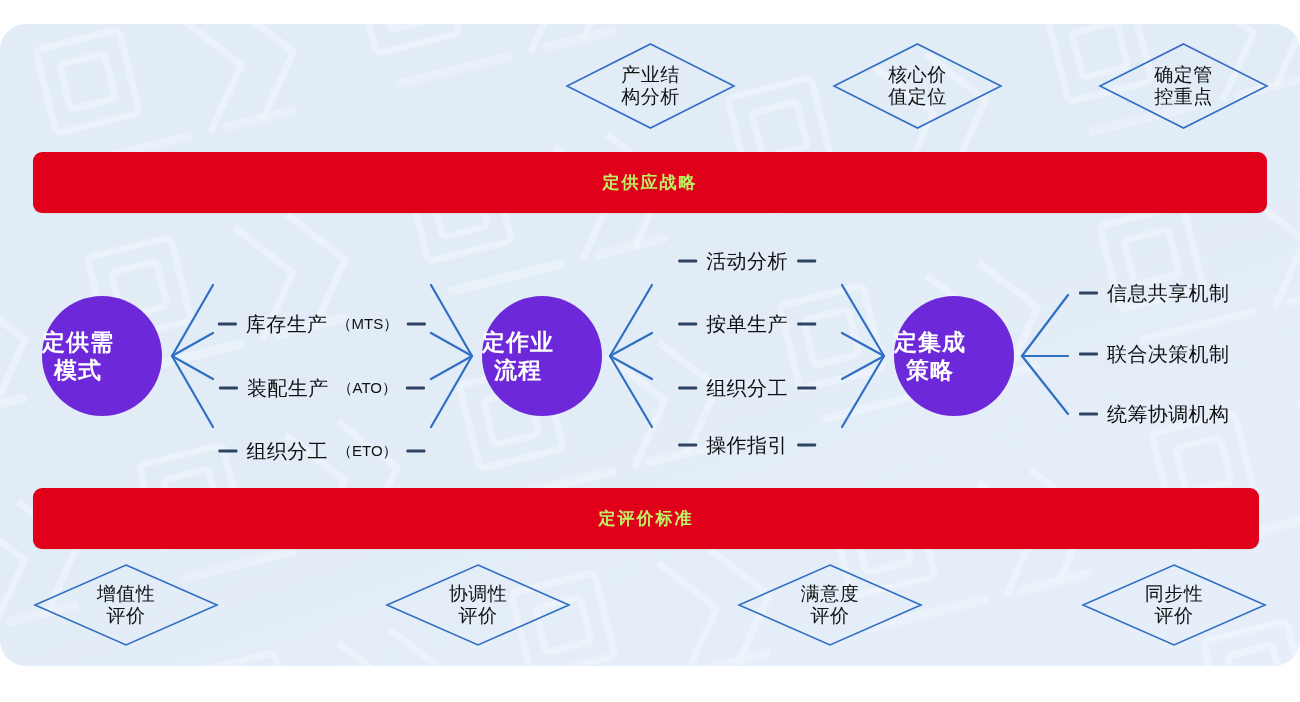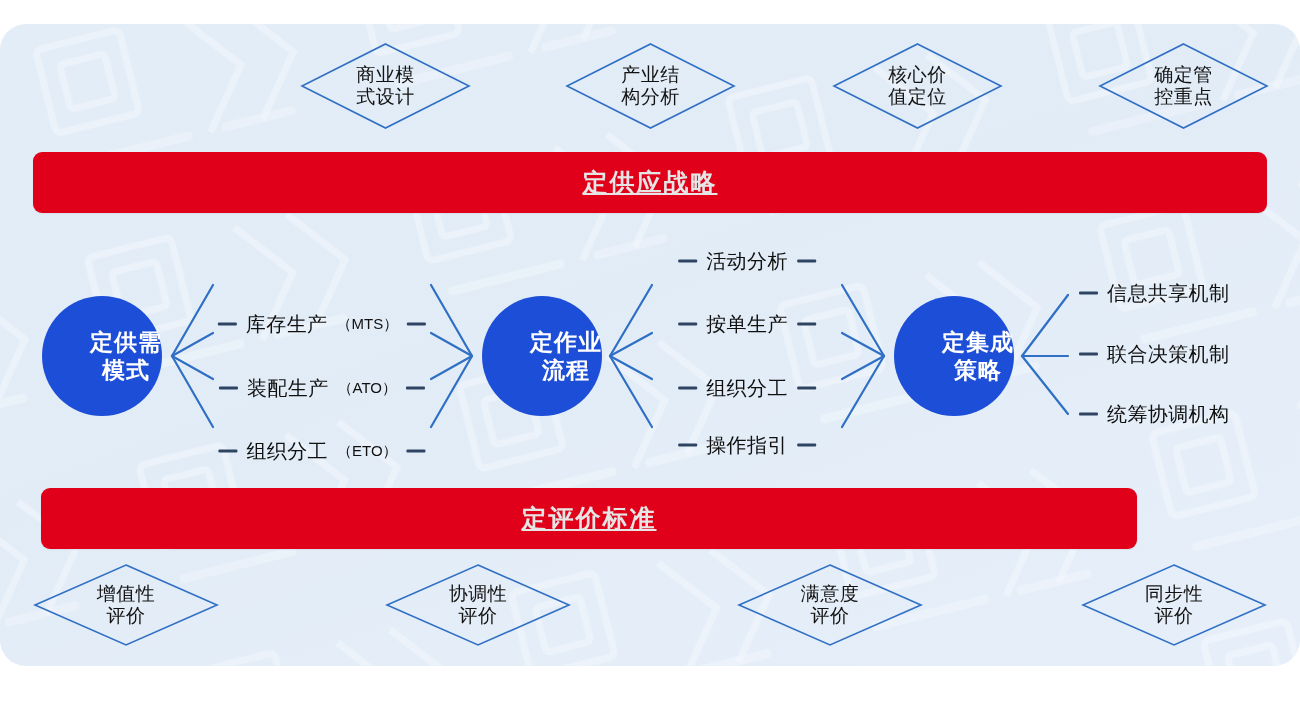--- a/index.html
+++ b/index.html
@@ -28,27 +28,27 @@
     white-space:pre-line;
   }
 
   
   .bar{
     position:absolute;background:#e10019;border-radius:9px;
     display:flex;align-items:center;justify-content:center;
     box-shadow:0 1px 2px rgba(0,0,0,.06);
   }
   .bar span{
-    color:#e5e5e5;font-size:25px;font-weight:bold;letter-spacing:2px;text-decoration:underline;
+    color:#bef264;font-size:17px;font-weight:bold;letter-spacing:2px;
   }
 
   
   .circ{
-    position:absolute;border-radius:50%;background:#1d4ed8;
-    display:flex;align-items:center;justify-content:flex-end;
+    position:absolute;border-radius:50%;background:#6d28d9;
+    display:flex;align-items:center;justify-content:flex-start;
   }
   .circ span{
     color:#fff;font-size:23px;font-weight:bold;line-height:1.22;
     text-align:center;letter-spacing:1px;white-space:pre-line;
   }
 
   
   #lines{position:absolute;left:0;top:0;width:1300px;height:702px;pointer-events:none;}
 
   
@@ -109,27 +109,20 @@
       <path d="M884 356 L842 379"></path>
       <path d="M884 356 L842 427"></path>
 
       <path d="M1022 356 L1068 295"></path>
       <path d="M1022 356 L1068 356"></path>
       <path d="M1022 356 L1068 414"></path>
     </g>
   </svg>
 
 
-  <div class="dia" style="left:300px;top:42px;width:171px;height:88px;">
-    <svg width="171" height="88" viewBox="0 0 171 88">
-      <polygon points="85.5,2 169,44 85.5,86 2,44" fill="none" stroke="#2f6fc4" stroke-width="1.6"></polygon>
-    </svg>
-    <div class="dtxt">商业模
-式设计</div>
-  </div>
 
   <div class="dia" style="left:565px;top:42px;width:171px;height:88px;">
     <svg width="171" height="88" viewBox="0 0 171 88">
       <polygon points="85.5,2 169,44 85.5,86 2,44" fill="none" stroke="#2f6fc4" stroke-width="1.6"></polygon>
     </svg>
     <div class="dtxt">产业结
 构分析</div>
   </div>
 
   <div class="dia" style="left:832px;top:42px;width:171px;height:88px;">
@@ -211,21 +204,21 @@
   </div>
   <div class="blabel l" style="left:1079px;top:354px;">
     <span class="dash"></span>
     <span>联合决策机制</span>
   </div>
   <div class="blabel l" style="left:1079px;top:414px;">
     <span class="dash"></span>
     <span>统筹协调机构</span>
   </div>
 
-  <div class="bar" style="left:33px;top:488px;width:1096px;height:61px;margin-left:8px;">
+  <div class="bar" style="left:33px;top:488px;width:1226px;height:61px;">
     <span>定评价标准</span>
   </div>
 
   <div class="dia" style="left:33px;top:563px;width:186px;height:84px;">
     <svg width="186" height="84" viewBox="0 0 186 84">
       <polygon points="93,2 184,42 93,82 2,42" fill="none" stroke="#2f6fc4" stroke-width="1.6"></polygon>
     </svg>
     <div class="dtxt">增值性
 评价</div>
   </div>

